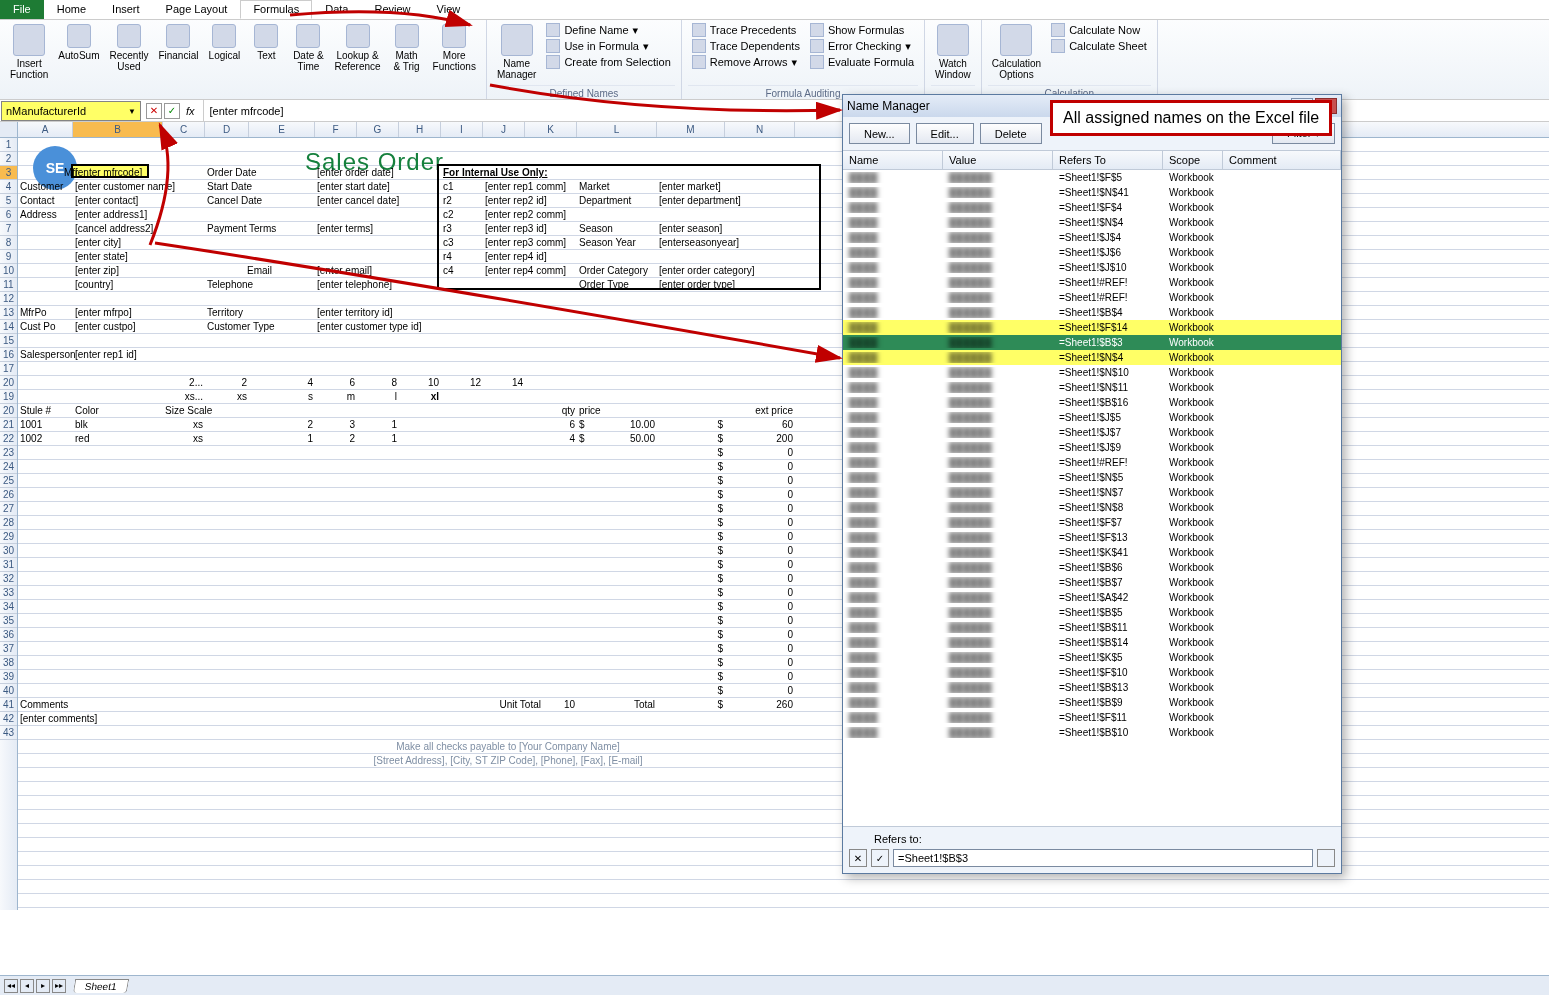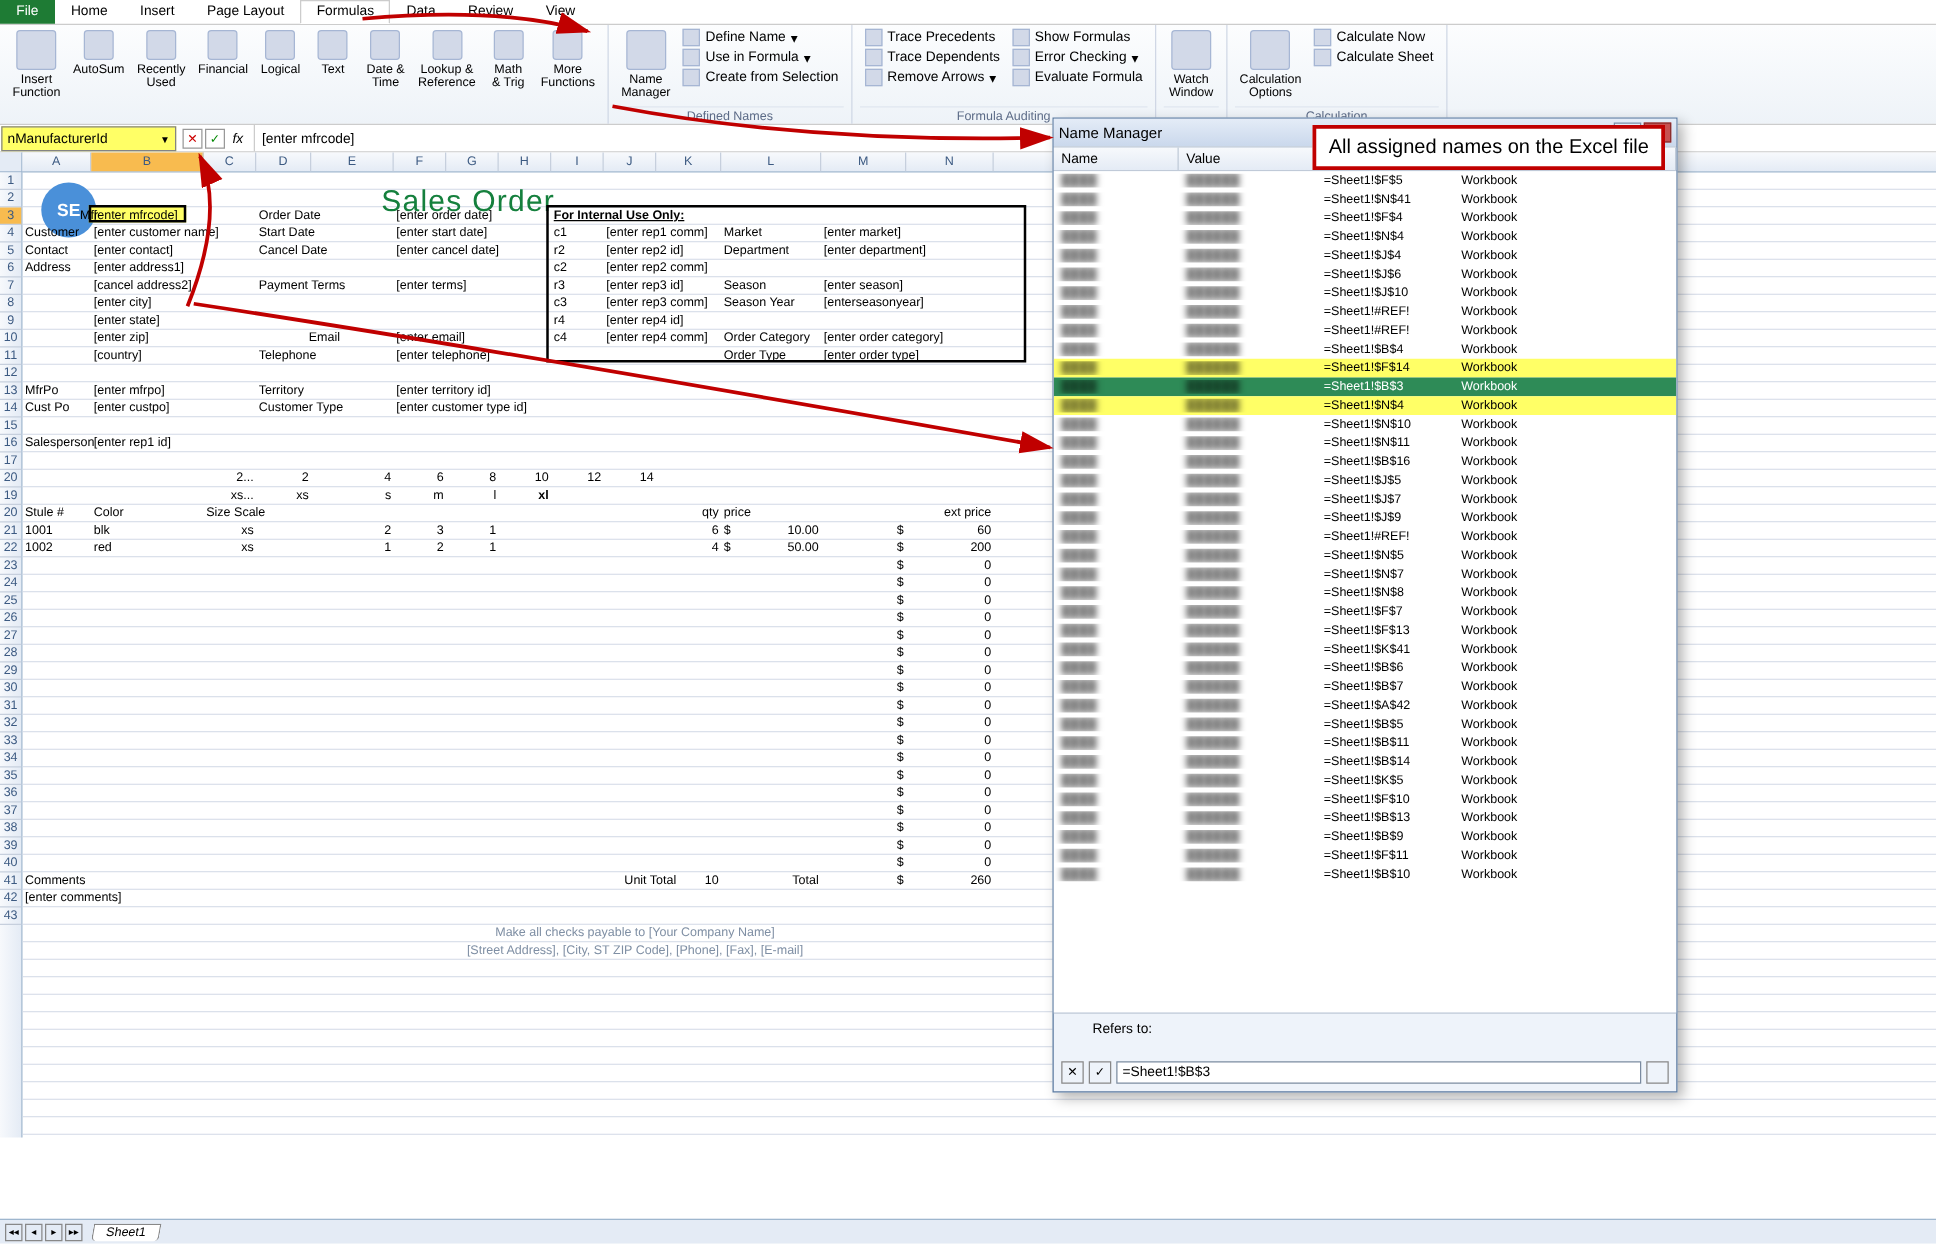--- a/index.html
+++ b/index.html
@@ -75,21 +75,21 @@
 .dlg-cols { display: flex; font-size: 11px; border-top: 1px solid #c0cad8; border-bottom: 1px solid #c0cad8; background: linear-gradient(#f7f9fc,#e4ebf5); }
 .dlg-cols > div { padding: 3px 6px; border-right: 1px solid #c0cad8; }
 .dlg-list { flex: 1; overflow: hidden; background: #fff; }
 .dlg-row { display: flex; font-size: 10px; height: 15px; align-items: center; }
 .dlg-row.hl-yellow { background: #ffff66; }
 .dlg-row.hl-green { background: #2e8b57; color: #fff; }
 .dlg-row > div { padding: 0 6px; overflow: hidden; }
 .blur { color: transparent; text-shadow: 0 0 5px rgba(0,0,0,.5); user-select: none; }
 .c-name { width: 100px; } .c-val { width: 110px; } .c-ref { width: 110px; } .c-scope { width: 60px; } .c-com { flex:1; }
 .dlg-refers { padding: 6px; border-top: 1px solid #c0cad8; font-size: 11px; }
-.dlg-refers .ref-label { margin-bottom: 20px; padding-left: 25px; }
+.dlg-refers .ref-label { margin-bottom: 4px; padding-left: 25px; }
 .dlg-refers .ref-row { display: flex; gap: 4px; align-items: center; }
 .dlg-refers .ref-row .xbtn, .dlg-refers .ref-row .vbtn { width: 18px; height: 18px; border: 1px solid #888; display: flex; align-items: center; justify-content: center; font-size: 10px; }
 .dlg-refers input { flex: 1; border: 1px solid #7a8aa0; padding: 2px 4px; font-size: 11px; }
 .dlg-refers .range-btn { width: 18px; height: 18px; border: 1px solid #888; }
 .dlg-footer { padding: 8px; display: flex; justify-content: flex-end; border-top: 1px solid #c0cad8; }
 
 
 .callout { position: absolute; top: 100px; left: 1050px; border: 3px solid #c00000; background: #fff; padding: 6px 10px; font-size: 16px; text-align: center; z-index: 100; }
 
 
@@ -502,20 +502,26 @@
 </div>
 
 <div class="dlg">
   <div class="dlg-title">
     <span>Name Manager</span>
     <div class="t-icons">
       <span>?</span>
       <span class="close">✕</span>
     </div>
   </div>
+  <div class="dlg-toolbar">
+    <button class="dlg-btn">New...</button>
+    <button class="dlg-btn">Edit...</button>
+    <button class="dlg-btn">Delete</button>
+    <button class="dlg-btn filter">Filter ▾</button>
+  </div>
   <div class="dlg-cols">
     <div class="c-name">Name</div>
     <div class="c-val">Value</div>
     <div class="c-ref">Refers To</div>
     <div class="c-scope">Scope</div>
     <div class="c-com">Comment</div>
   </div>
   <div class="dlg-list" id="nm-list">
       <div class="dlg-row">
         <div class="c-name"><span class="blur">████</span></div>

